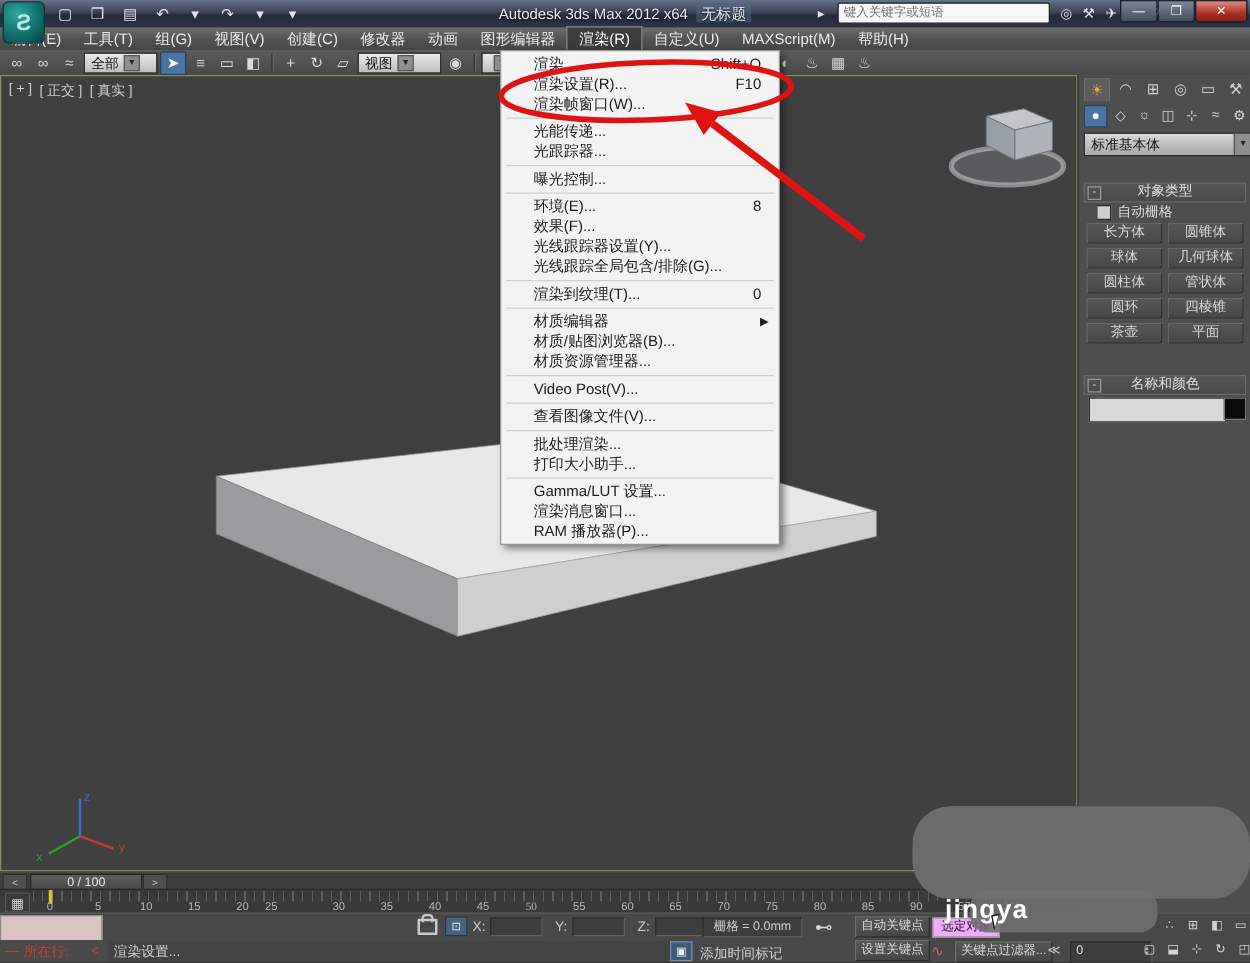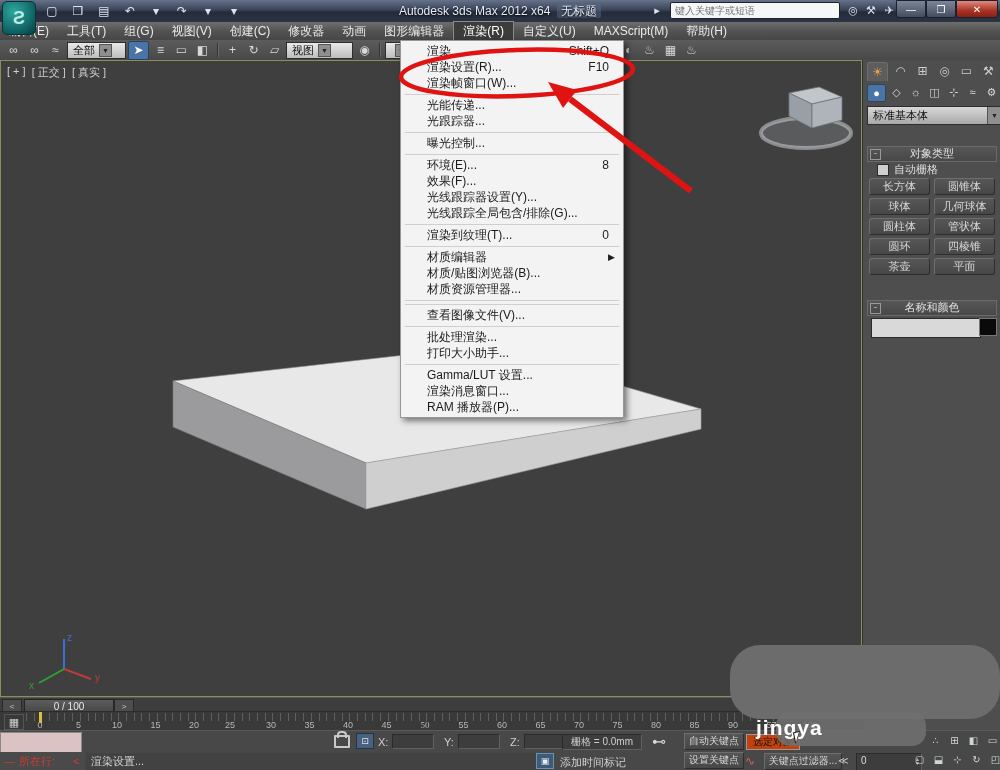--- a/index.html
+++ b/index.html
@@ -80,21 +80,21 @@
   .listener2{left:0;top:21px;width:80px;height:18px;background:#4a4a4a;color:#cc3b2f;
     display:flex;align-items:center;gap:4px;font-size:11px;padding-left:4px;}
   .statusline{left:86px;top:2px;width:244px;height:16px;color:#d2d2d2;padding:1px 5px;font-size:11px;}
   .promptline{left:86px;top:22px;width:444px;height:16px;color:#d2d2d2;padding:1px 5px;font-size:11px;background:#424242;}
   .coordlab{top:5px;color:#cfcfcf;font-size:11px;}
   .coordfield{top:3px;width:40px;height:13px;}
   .gridbox{left:562px;top:3px;width:78px;height:14px;color:#cfcfcf;font-size:10px;text-align:center;line-height:14px;}
   .btn{background:linear-gradient(#565656,#474747);border:1px solid #2d2d2d;
     border-top-color:#6e6e6e;border-left-color:#6e6e6e;color:#d8d8d8;text-align:center;}
   .keybtn{left:684px;width:58px;height:15px;font-size:10px;line-height:14px;}
-  .selset{left:746px;top:3px;width:52px;height:14px;background:#c2410c;border:1px solid #9a9a9a;
+  .selset{left:746px;top:3px;width:52px;height:14px;background:#f0abfc;border:1px solid #9a9a9a;
     color:#111;font-size:10px;text-align:center;line-height:14px;}
   .keyfilter{left:764px;top:22px;width:76px;height:15px;font-size:10px;line-height:14px;}
   .framespin{left:856px;top:22px;width:56px;height:15px;color:#ddd;font-size:10px;padding:1px 4px;}
   .spinarr{left:913px;top:22px;width:9px;height:15px;display:flex;flex-direction:column;
     align-items:center;justify-content:center;color:#bbb;font-size:5px;line-height:4px;}
   .navrow{position:absolute;display:flex;gap:4px;}
   .nicon{width:15px;height:14px;display:flex;align-items:center;justify-content:center;
     font-size:10px;color:#cfd8cf;}
   .lockicon{left:334px;top:4px;width:12px;height:9px;border:2px solid #c9c9c9;border-radius:1px;position:absolute;}
   .lockicon:before{content:"";position:absolute;left:1px;top:-6px;width:6px;height:5px;
@@ -318,21 +318,21 @@
 
   <div class="abs trackbar" id="trackbar">
     <div class="abs tb-icon">▦</div>
     <div class="abs ruler"></div>
     <div class="abs frame0"></div>
   <span class="abs tick-num" style="left: 28px;">0</span>
       <span class="abs tick-num" style="left: 66.5px;">5</span>
       <span class="abs tick-num" style="left: 105px;">10</span>
       <span class="abs tick-num" style="left: 143.5px;">15</span>
       <span class="abs tick-num" style="left: 182px;">20</span>
-      <span class="abs tick-num" style="left: 218px;">25</span>
+      <span class="abs tick-num" style="left: 205px;">25</span>
       <span class="abs tick-num" style="left: 259px;">30</span>
       <span class="abs tick-num" style="left: 297.5px;">35</span>
       <span class="abs tick-num" style="left: 336px;">40</span>
       <span class="abs tick-num" style="left: 374.5px;">45</span>
       <span class="abs tick-num" style="left: 413px; font-family: Liberation Serif, serif;">50</span>
       <span class="abs tick-num" style="left: 451.5px;">55</span>
       <span class="abs tick-num" style="left: 490px;">60</span>
       <span class="abs tick-num" style="left: 528.5px;">65</span>
       <span class="abs tick-num" style="left: 567px;">70</span>
       <span class="abs tick-num" style="left: 605.5px;">75</span>
@@ -448,20 +448,24 @@
       </div>
       <div class="pmenu-item">
         <span class="lab">材质/贴图浏览器(B)...</span>
         <span class="sc"></span>
       </div>
       <div class="pmenu-item">
         <span class="lab">材质资源管理器...</span>
         <span class="sc"></span>
       </div>
       <div class="pmenu-sep"></div>
+      <div class="pmenu-item">
+        <span class="lab">Video Post(V)...</span>
+        <span class="sc"></span>
+      </div>
       <div class="pmenu-sep"></div>
       <div class="pmenu-item">
         <span class="lab">查看图像文件(V)...</span>
         <span class="sc"></span>
       </div>
       <div class="pmenu-sep"></div>
       <div class="pmenu-item">
         <span class="lab">批处理渲染...</span>
         <span class="sc"></span>
       </div>

